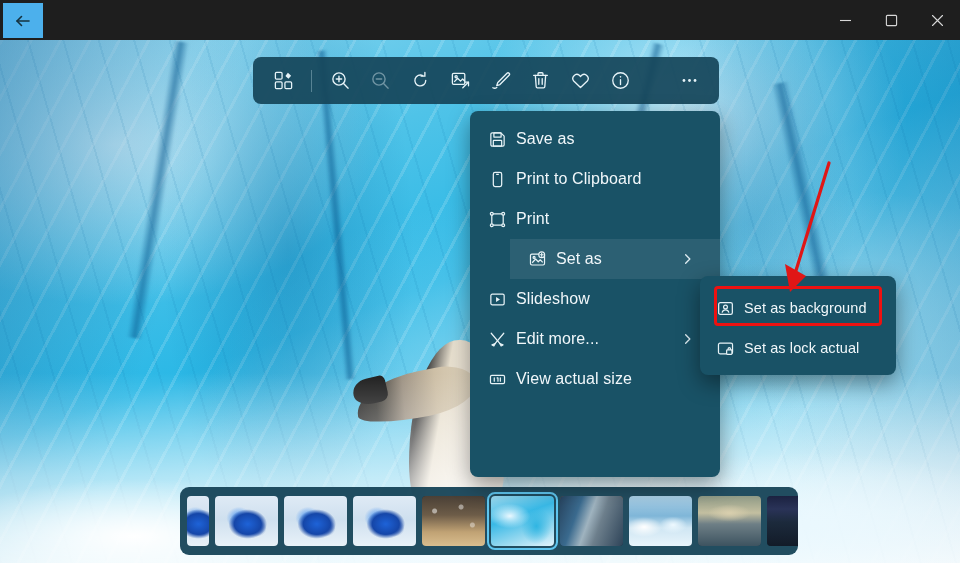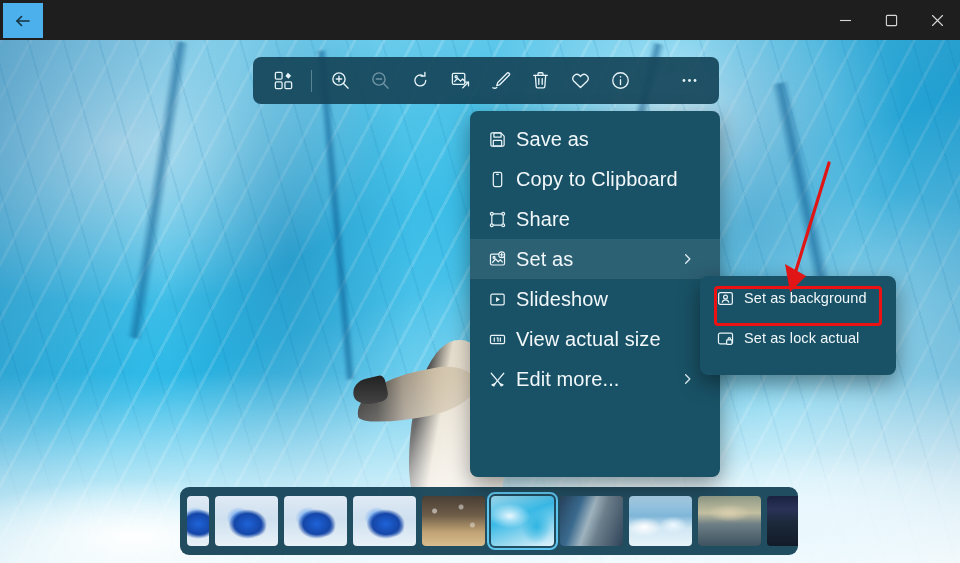--- a/index.html
+++ b/index.html
@@ -77,31 +77,31 @@
   .tb-btn.dim { opacity:.42; }
   .tb-sep { width:1px; height:22px; background:rgba(200,228,238,.35); margin:0 8px; }
   .tb-spacer { flex:1 1 auto; }
 
   
   #ctxmenu { position:absolute; left:470px; top:111px; width:250px; height:366px;
     background:#195266; border-radius:8px; z-index:32;
     box-shadow:0 8px 22px rgba(0,0,0,.40); padding:8px 0; }
   .mi { position:relative; height:40px; display:flex; align-items:center;
     padding:0 12px 0 18px; }
-  .mi.sel { background:rgba(255,255,255,.085); }
+  .mi.sel { background:rgba(255,255,255,.085);margin-left:40px; }
   .mi-ico { width:28px; height:24px; display:flex; align-items:center; justify-content:flex-start;
     flex:0 0 28px; }
-  .mi-lab { color:#f1f7fa; font-size:20px; letter-spacing:.1px; white-space:nowrap; }
+  .mi-lab { color:#f1f7fa; font-size:16px; letter-spacing:.1px; white-space:nowrap; }
   .mi-chev { position:absolute; right:26px; top:50%; transform:translateY(-50%);
     display:flex; align-items:center; }
 
   
   #submenu { position:absolute; left:700px; top:276px; width:196px; height:99px;
     background:#195266; border-radius:8px; z-index:34;
-    box-shadow:0 8px 22px rgba(0,0,0,.42); padding:2px 0; }
+    box-shadow:0 8px 22px rgba(0,0,0,.42); padding:12px 0; }
   #submenu .mi { height:40px; padding-left:16px; }
   #submenu .mi-lab { font-size:14.5px; }
   #redbox { position:absolute; left:714px; top:286px; width:168px; height:40px;
     border:3px solid #ee1111; border-radius:4px; z-index:36; pointer-events:none; }
 
   
   #arrow { position:absolute; left:760px; top:150px; width:110px; height:160px; z-index:37; }
 
   
   #filmstrip { position:absolute; left:180px; top:487px; width:618px; height:68px;
@@ -293,34 +293,34 @@
     </div>
 
 
     <div class="mi">
       <span class="mi-ico">
         <svg width="19" height="19" viewBox="0 0 20 20" fill="none" stroke="#e8f3f7" stroke-width="1.3" stroke-linejoin="round">
           <rect x="5.6" y="2.6" width="8.8" height="14.8" rx="1.8"></rect>
           <path d="M8.6 4.6h2.8"></path>
         </svg>
       </span>
-      <span class="mi-lab">Copy to Clipboard</span>
+      <span class="mi-lab">Print to Clipboard</span>
     </div>
 
     <div class="mi">
       <span class="mi-ico">
         <svg width="19" height="19" viewBox="0 0 20 20" fill="none" stroke="#e8f3f7" stroke-width="1.3">
           <path d="M4 4h12v12H4z"></path>
           <circle cx="4" cy="4" r="1.5" fill="#195266"></circle>
             <circle cx="16" cy="4" r="1.5" fill="#195266"></circle>
           <circle cx="4" cy="16" r="1.5" fill="#195266"></circle>
             <circle cx="16" cy="16" r="1.5" fill="#195266"></circle>
         </svg>
       </span>
-      <span class="mi-lab">Share</span>
+      <span class="mi-lab">Print</span>
     </div>
 
     <div class="mi sel">
       <span class="mi-ico">
         <svg width="19" height="19" viewBox="0 0 20 20" fill="none" stroke="#e8f3f7" stroke-width="1.25" stroke-linejoin="round">
           <rect x="2.6" y="4.4" width="14.8" height="11.4" rx="1.5"></rect>
           <path d="M4.4 13.4 8 9.5l2.8 2.9 2.1-2.1 2.6 2.7"></path>
           <circle cx="6.4" cy="7.8" r="1.05"></circle>
           <circle cx="14.4" cy="5" r="3.1" fill="#195266"></circle>
           <path d="M14.4 3.3v3.4M12.7 5h3.4" stroke-linecap="round"></path>
@@ -339,45 +339,45 @@
         <svg width="19" height="19" viewBox="0 0 20 20" fill="none" stroke="#e8f3f7" stroke-width="1.3" stroke-linejoin="round">
           <rect x="3" y="4.4" width="14" height="11.2" rx="1.5"></rect>
           <path d="M8.5 7.4 12.6 10l-4.1 2.6z" fill="#e8f3f7" stroke="none"></path>
         </svg>
       </span>
       <span class="mi-lab">Slideshow</span>
     </div>
 
     <div class="mi">
       <span class="mi-ico">
-        <svg width="19" height="19" viewBox="0 0 20 20" fill="none" stroke="#e8f3f7" stroke-width="1.3" stroke-linejoin="round">
-          <rect x="2.6" y="5.6" width="14.8" height="8.8" rx="1.4"></rect>
-          <path d="M6.6 8.4v3.4M9.6 8.4h.9v3.4M13 8.4v3.4" stroke-linecap="round"></path>
-        </svg>
-      </span>
-      <span class="mi-lab">View actual size</span>
-    </div>
-
-    <div class="mi">
-      <span class="mi-ico">
         <svg width="19" height="19" viewBox="0 0 20 20" fill="none" stroke="#e8f3f7" stroke-width="1.3" stroke-linecap="round" stroke-linejoin="round">
           <path d="M3.4 3.4 12.6 14.4"></path>
             <path d="M16.6 3.4 7.4 14.4"></path>
           <path d="M12.4 14.2l1.4 2.6 2-1.1z"></path>
             <path d="M7.6 14.2l-1.4 2.6-2-1.1z"></path>
         </svg>
       </span>
       <span class="mi-lab">Edit more...</span>
       <span class="mi-chev">
         <svg width="13" height="13" viewBox="0 0 14 14" fill="none" stroke="#dceaf0" stroke-width="1.45" stroke-linecap="round" stroke-linejoin="round">
           <path d="M5 2.5 9.5 7 5 11.5"></path>
         </svg>
       </span>
     </div>
 
+    <div class="mi">
+      <span class="mi-ico">
+        <svg width="19" height="19" viewBox="0 0 20 20" fill="none" stroke="#e8f3f7" stroke-width="1.3" stroke-linejoin="round">
+          <rect x="2.6" y="5.6" width="14.8" height="8.8" rx="1.4"></rect>
+          <path d="M6.6 8.4v3.4M9.6 8.4h.9v3.4M13 8.4v3.4" stroke-linecap="round"></path>
+        </svg>
+      </span>
+      <span class="mi-lab">View actual size</span>
+    </div>
+
   </div>
 
   <div id="submenu">
     <div class="mi">
       <span class="mi-ico">
         <svg width="19" height="19" viewBox="0 0 20 20" fill="none" stroke="#e8f3f7" stroke-width="1.3" stroke-linejoin="round">
           <rect x="2.8" y="3.8" width="14.4" height="12.4" rx="1.8"></rect>
           <circle cx="10" cy="8.4" r="2"></circle>
           <path d="M6.4 14.4c.6-2 2-3 3.6-3s3 1 3.6 3"></path>
         </svg>

